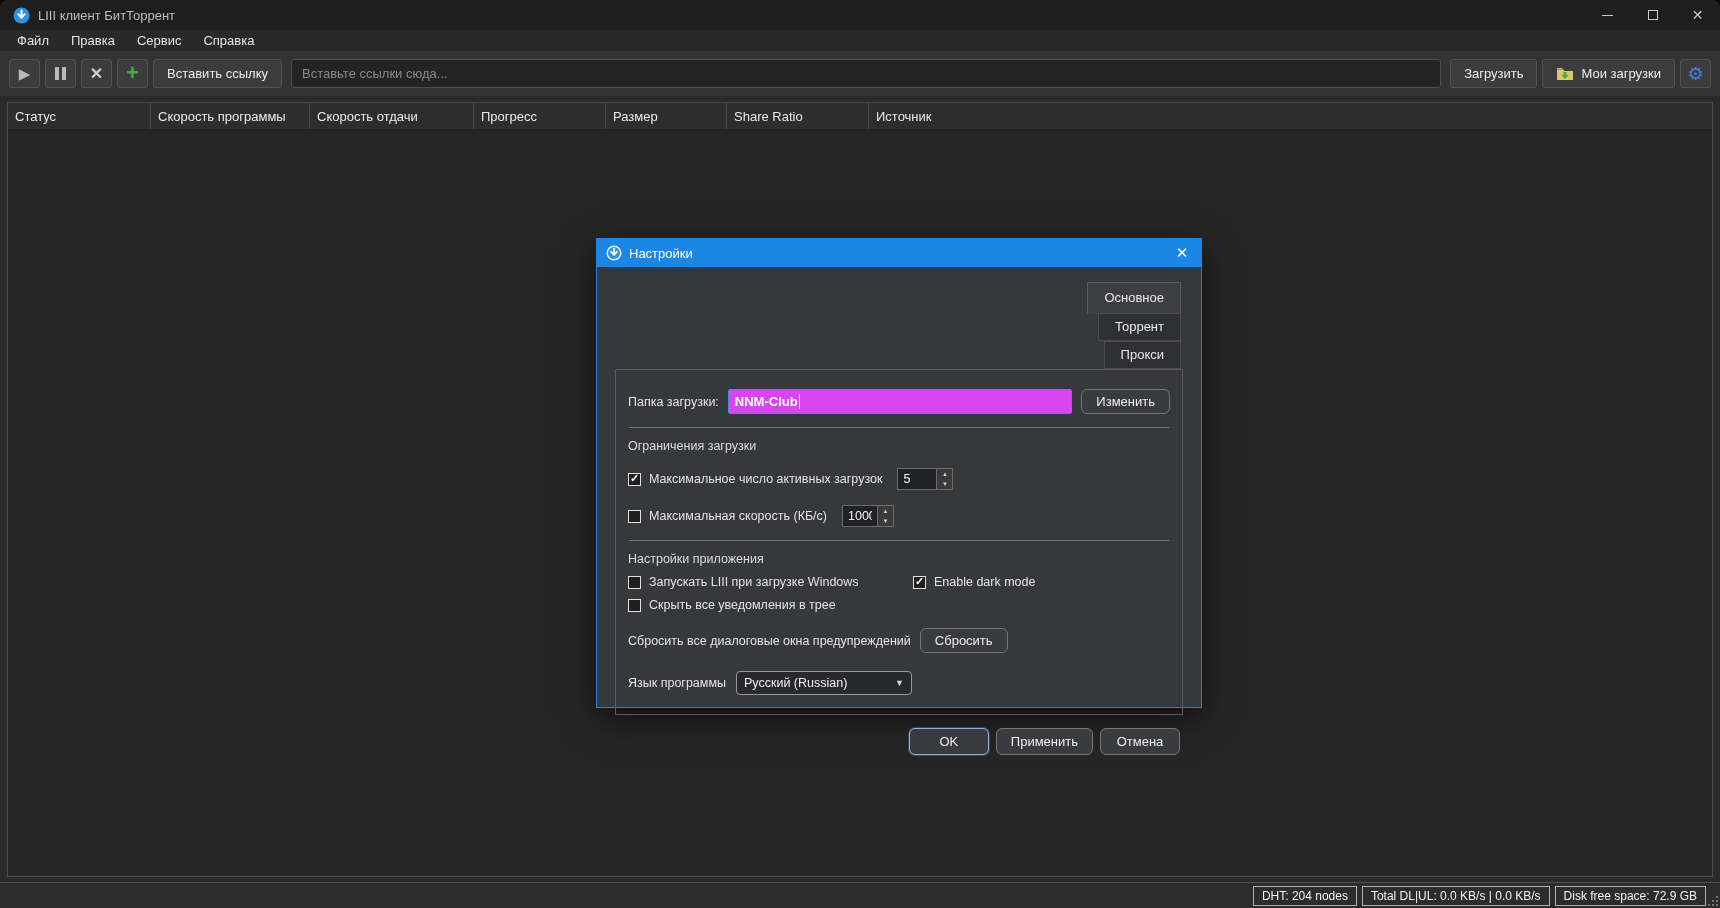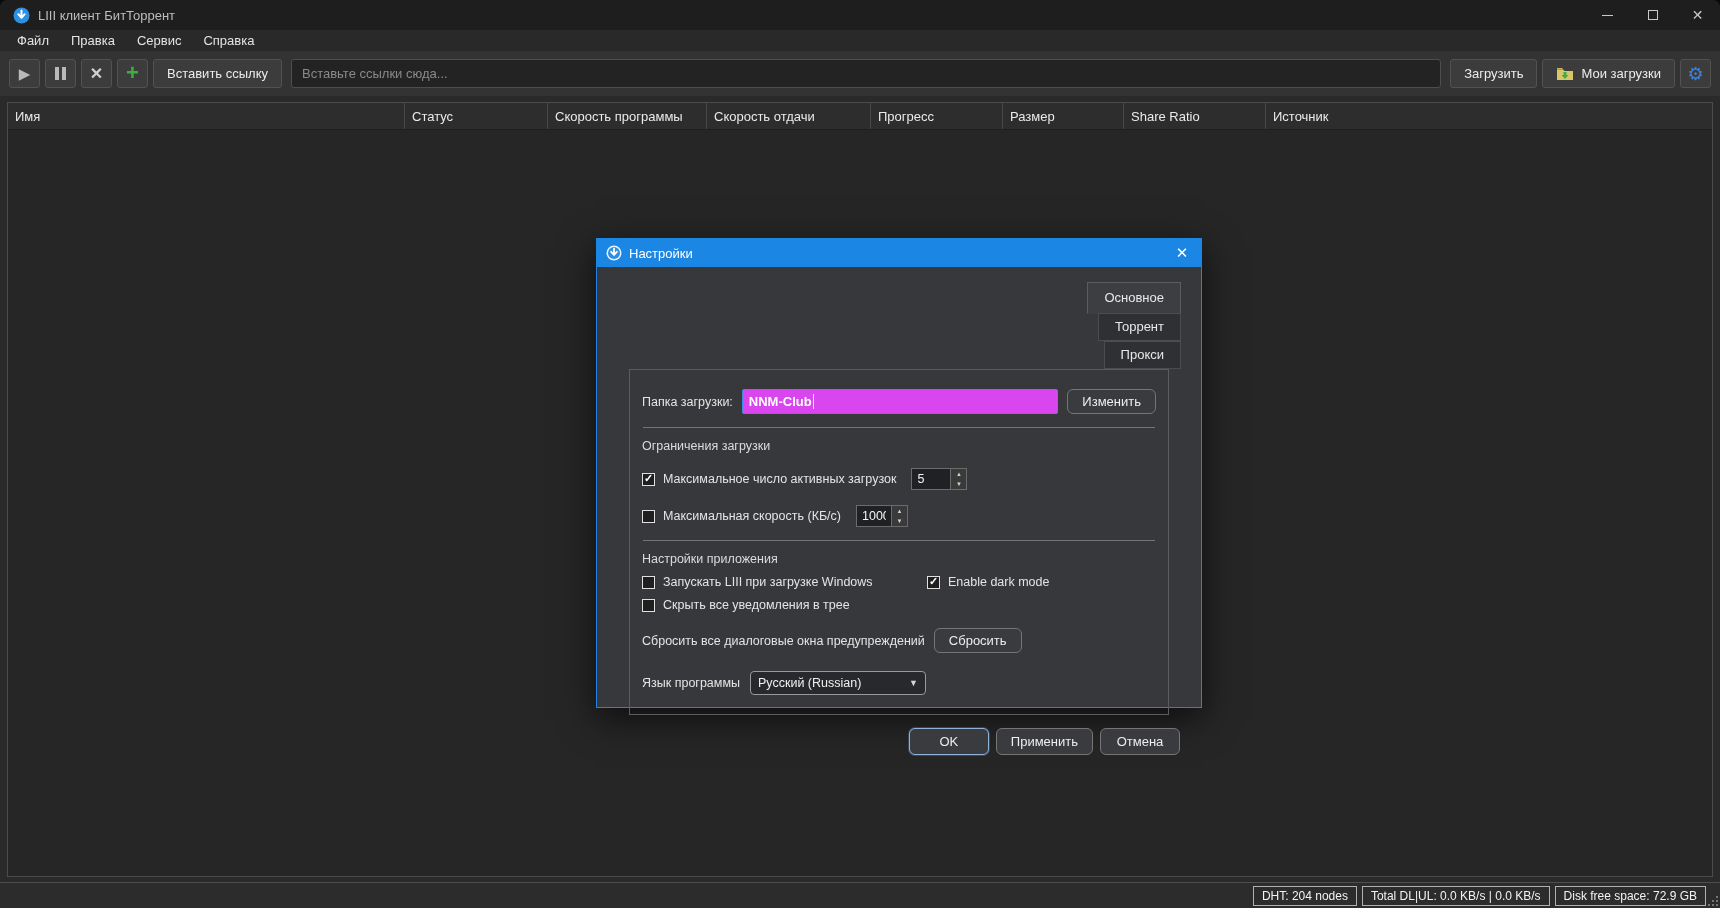--- a/index.html
+++ b/index.html
@@ -127,21 +127,21 @@
     background:#2f3033; border:1px solid #4c4c4c;
     margin-right:2px;
   }
   .tab.active {
     background:#3d3e42; border-color:#5c5c5c;
     border-bottom:1px solid #3d3e42;
     padding-top:7px; padding-bottom:8px;
     margin-bottom:-1px;
   }
   .tab-panel {
-    margin:0 32px; border:1px solid #5c5c5c;
+    margin:0 18px; border:1px solid #5c5c5c;
     height:346px; padding:13px 12px 0 12px;
     position:relative; z-index:1;
   }
   .row { display:flex; align-items:center; }
   .lbl { color:#e4e4e4; font-size:12.5px; white-space:nowrap; }
   .folder-row { gap:9px; margin-top:6px; }
   .fake-input {
     flex:1 1 auto; height:25px;
     background:#d946ef; border:1px solid #3e8edd; border-radius:2px;
     color:#ffffff; font-size:13px;
@@ -257,21 +257,20 @@
       </svg>
       <span>Мои загрузки</span>
     </div>
     <div class="tb-btn tb-icon-btn">
         <span class="gear-glyph">⚙</span>
       </div>
   </div>
 
   <div class="table-wrap">
     <div class="table-header">
-      <div class="th" style="width:397px">Имя</div>
       <div class="th" style="width:143px">Статус</div>
       <div class="th" style="width:159px">Скорость программы</div>
       <div class="th" style="width:164px">Скорость отдачи</div>
       <div class="th" style="width:132px">Прогресс</div>
       <div class="th" style="width:121px">Размер</div>
       <div class="th" style="width:142px">Share Ratio</div>
       <div class="th">Источник</div>
     </div>
     <div class="table-body"></div>
   </div>

